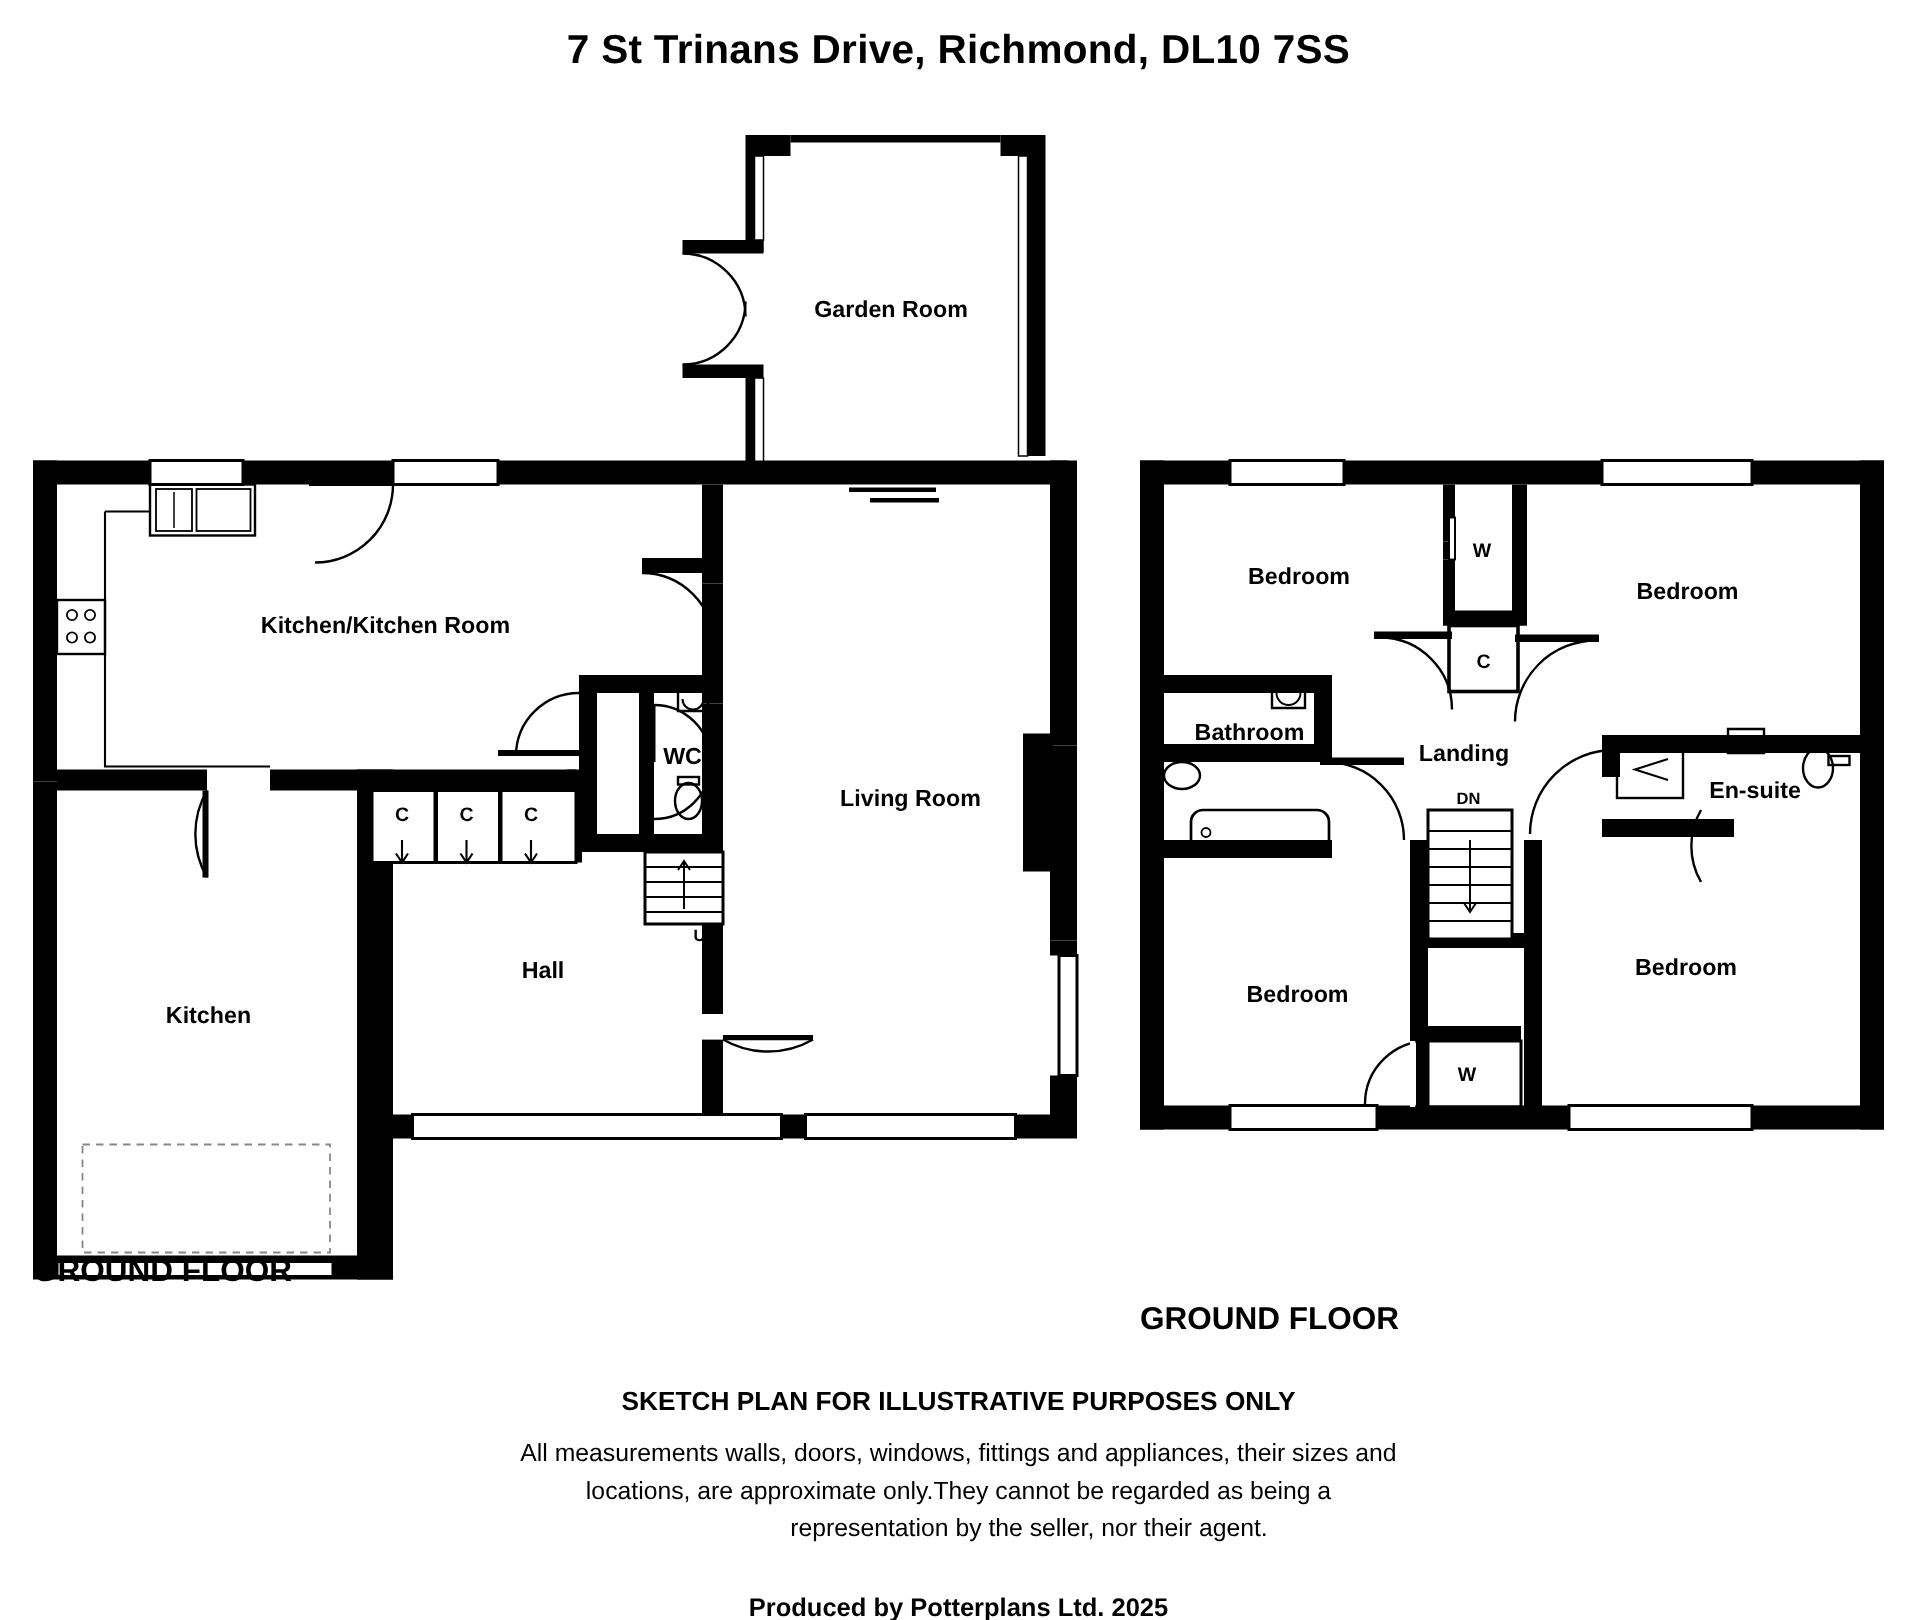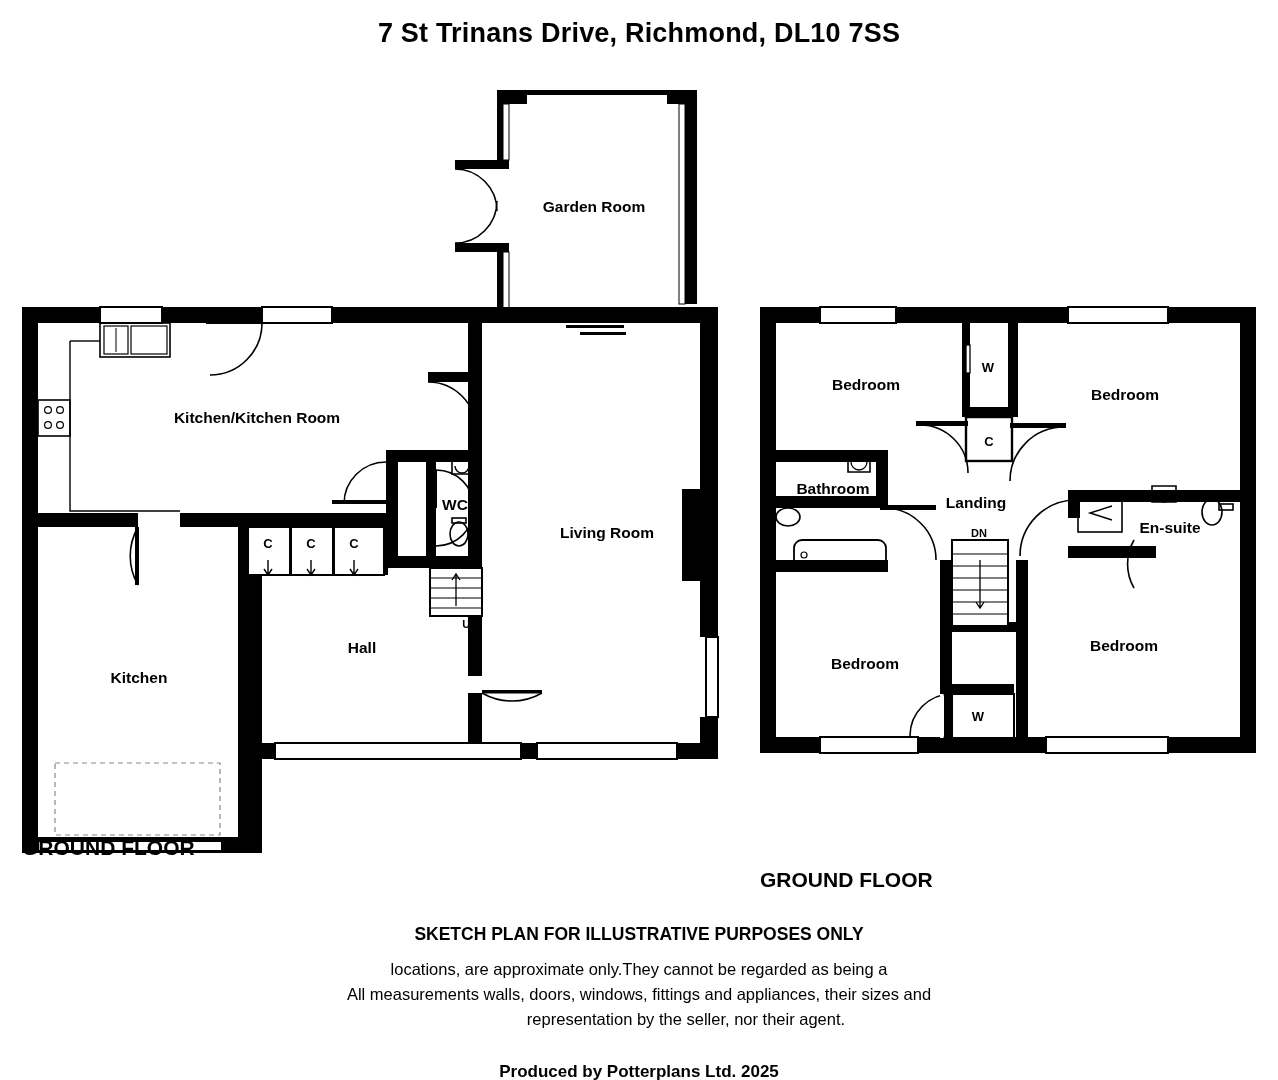--- a/index.html
+++ b/index.html
@@ -267,19 +267,19 @@
 <div class="lbl small" style="left:988px;top:367px;">W</div>
 <div class="lbl small" style="left:989px;top:441px;">C</div>
 <div class="lbl small" style="left:978px;top:716px;">W</div>
 <div class="lbl tiny" style="left:979px;top:533px;text-align:right;">DN</div>
 
 <div class="floorlabel" style="left:22px;top:836px;text-align:center;">GROUND FLOOR</div>
 <div class="floorlabel" style="left:760px;top:868px;">GROUND FLOOR</div>
 
 <div class="footer f1">SKETCH PLAN FOR ILLUSTRATIVE PURPOSES ONLY</div>
 <div class="footwrap" style="top:957px;">
+  <div class="footer f2" style="top:0;position:relative;">All measurements walls, doors, windows, fittings and appliances, their sizes and</div>
   <div class="footer f2" style="top:0;position:relative;">locations, are approximate only.They cannot be regarded as being a</div>
-  <div class="footer f2" style="top:0;position:relative;">All measurements walls, doors, windows, fittings and appliances, their sizes and</div>
   <div class="footer f2" style="top:0;position:relative;padding-left:47px;">representation by the seller, nor their agent.</div>
 </div>
 <div class="footer f3">Produced by Potterplans Ltd. 2025</div>
 
 </div>
 
 </body></html>

